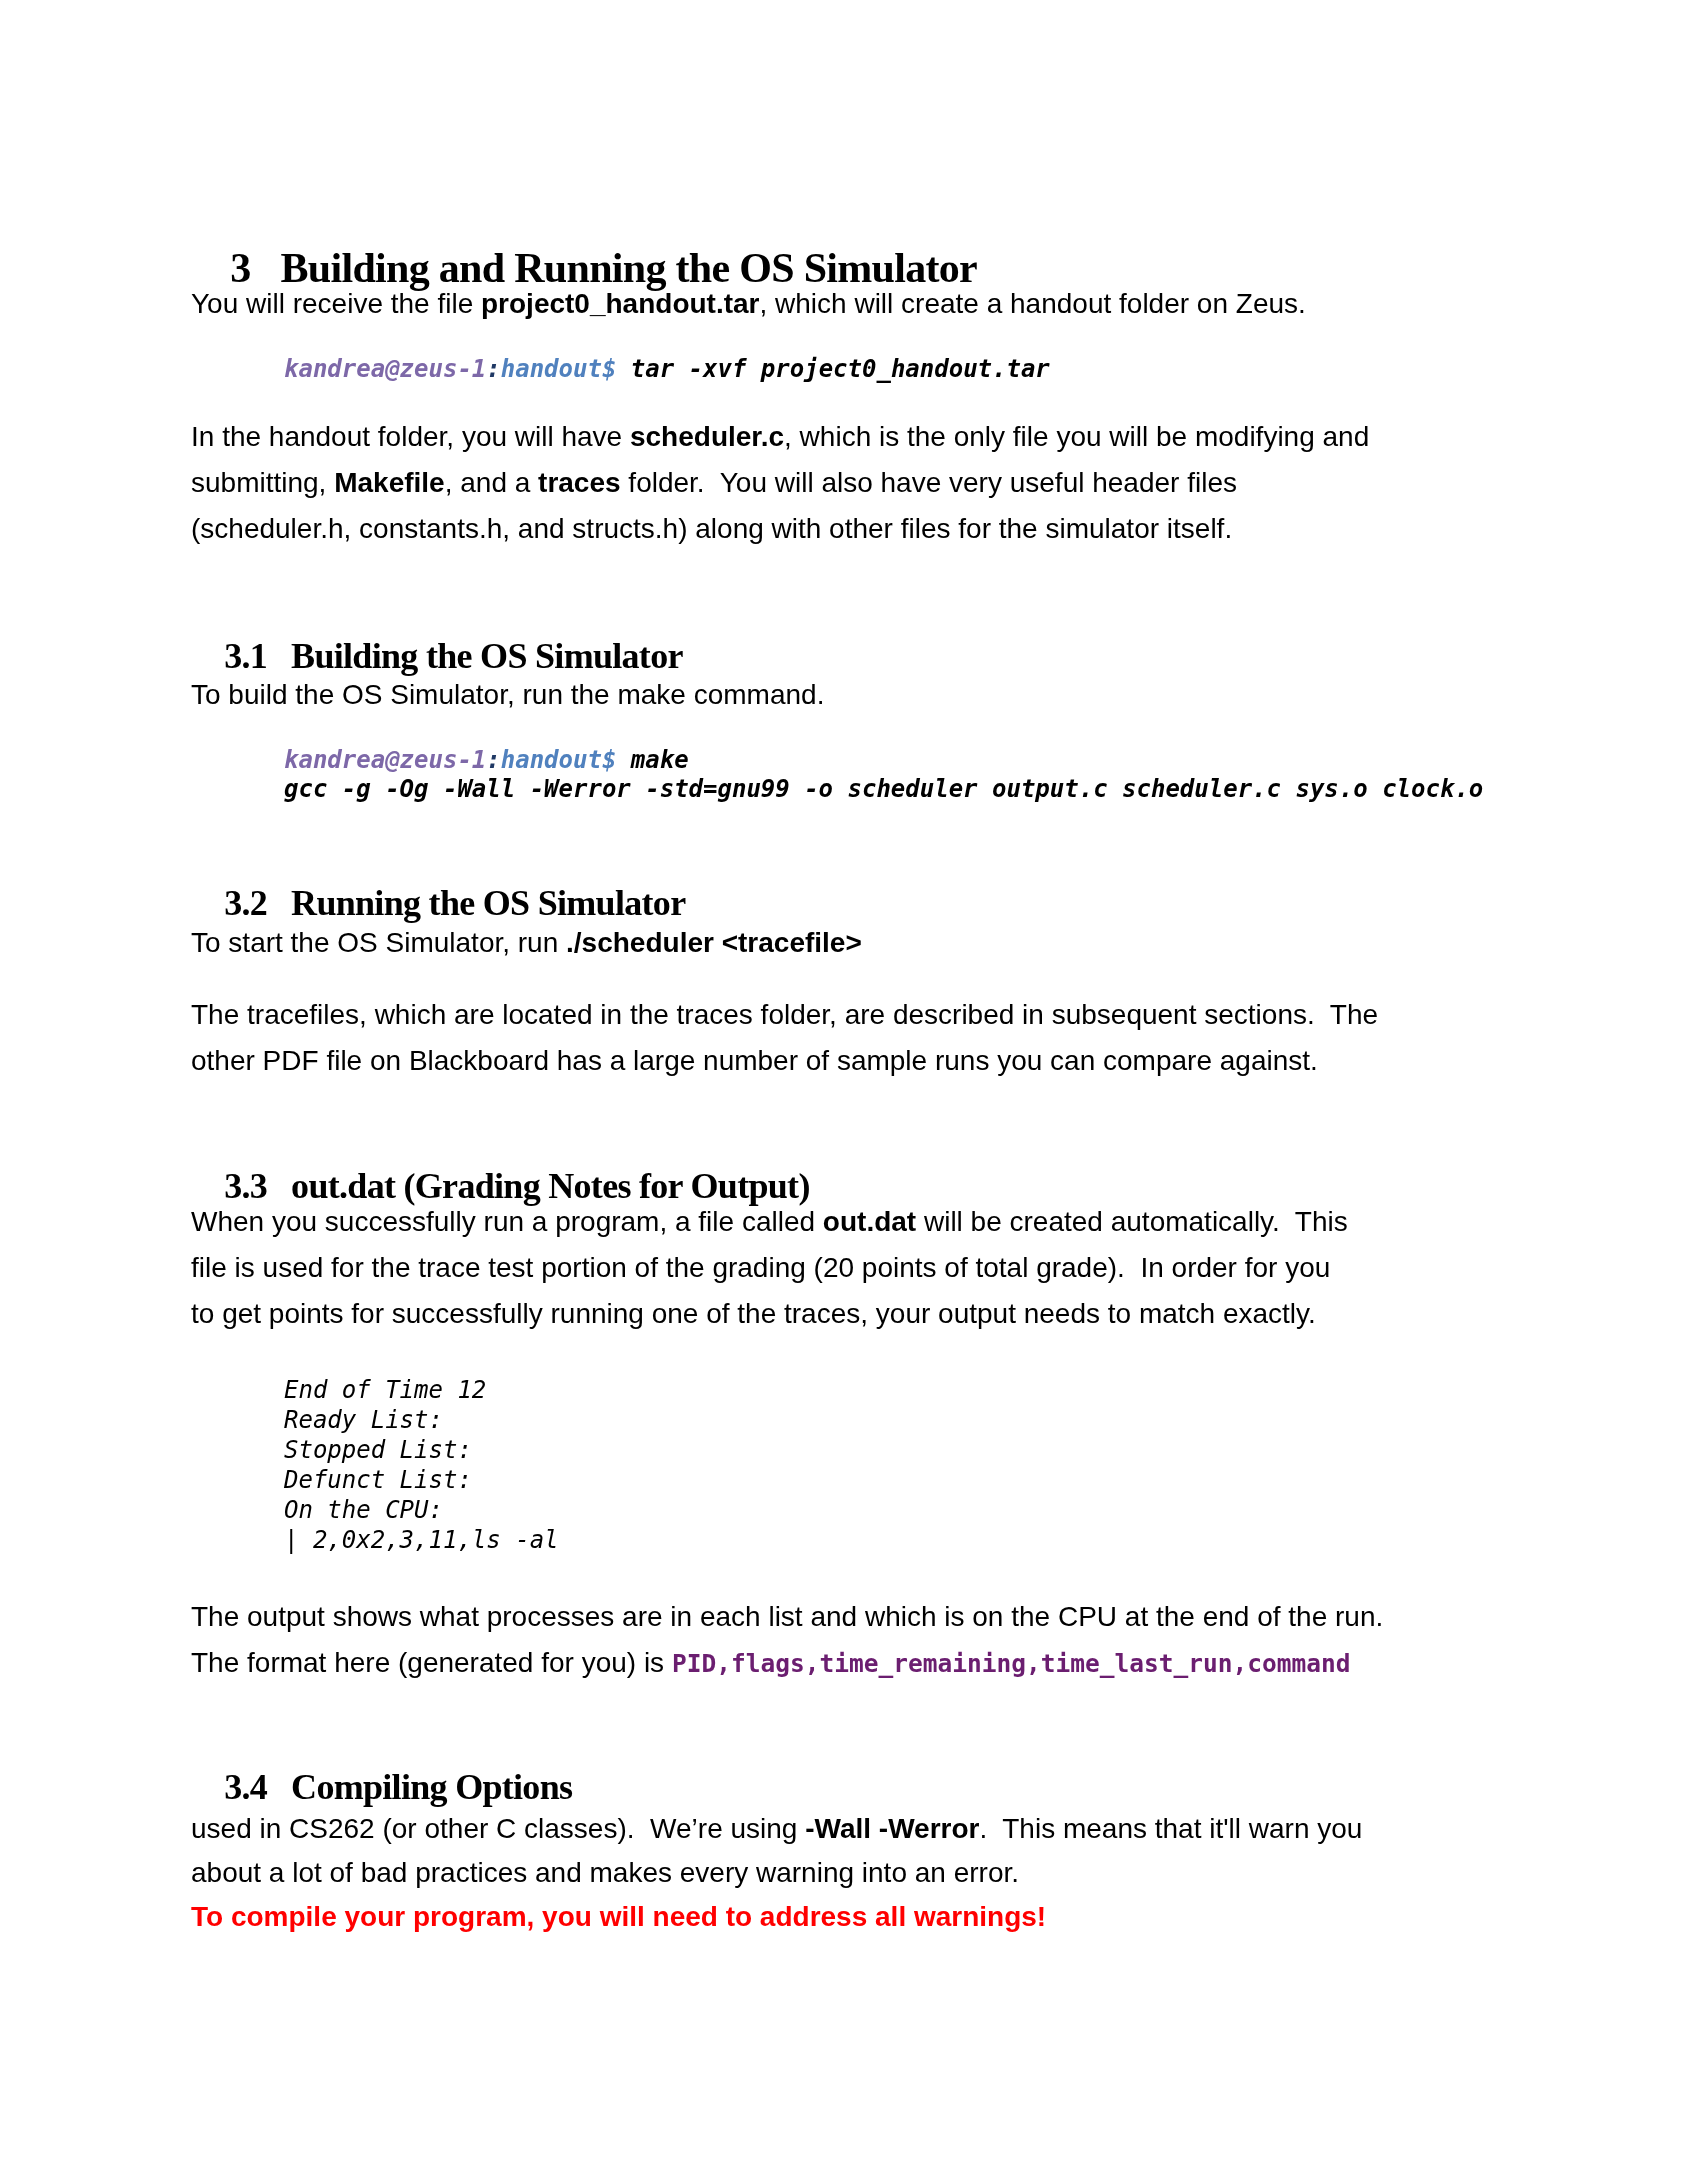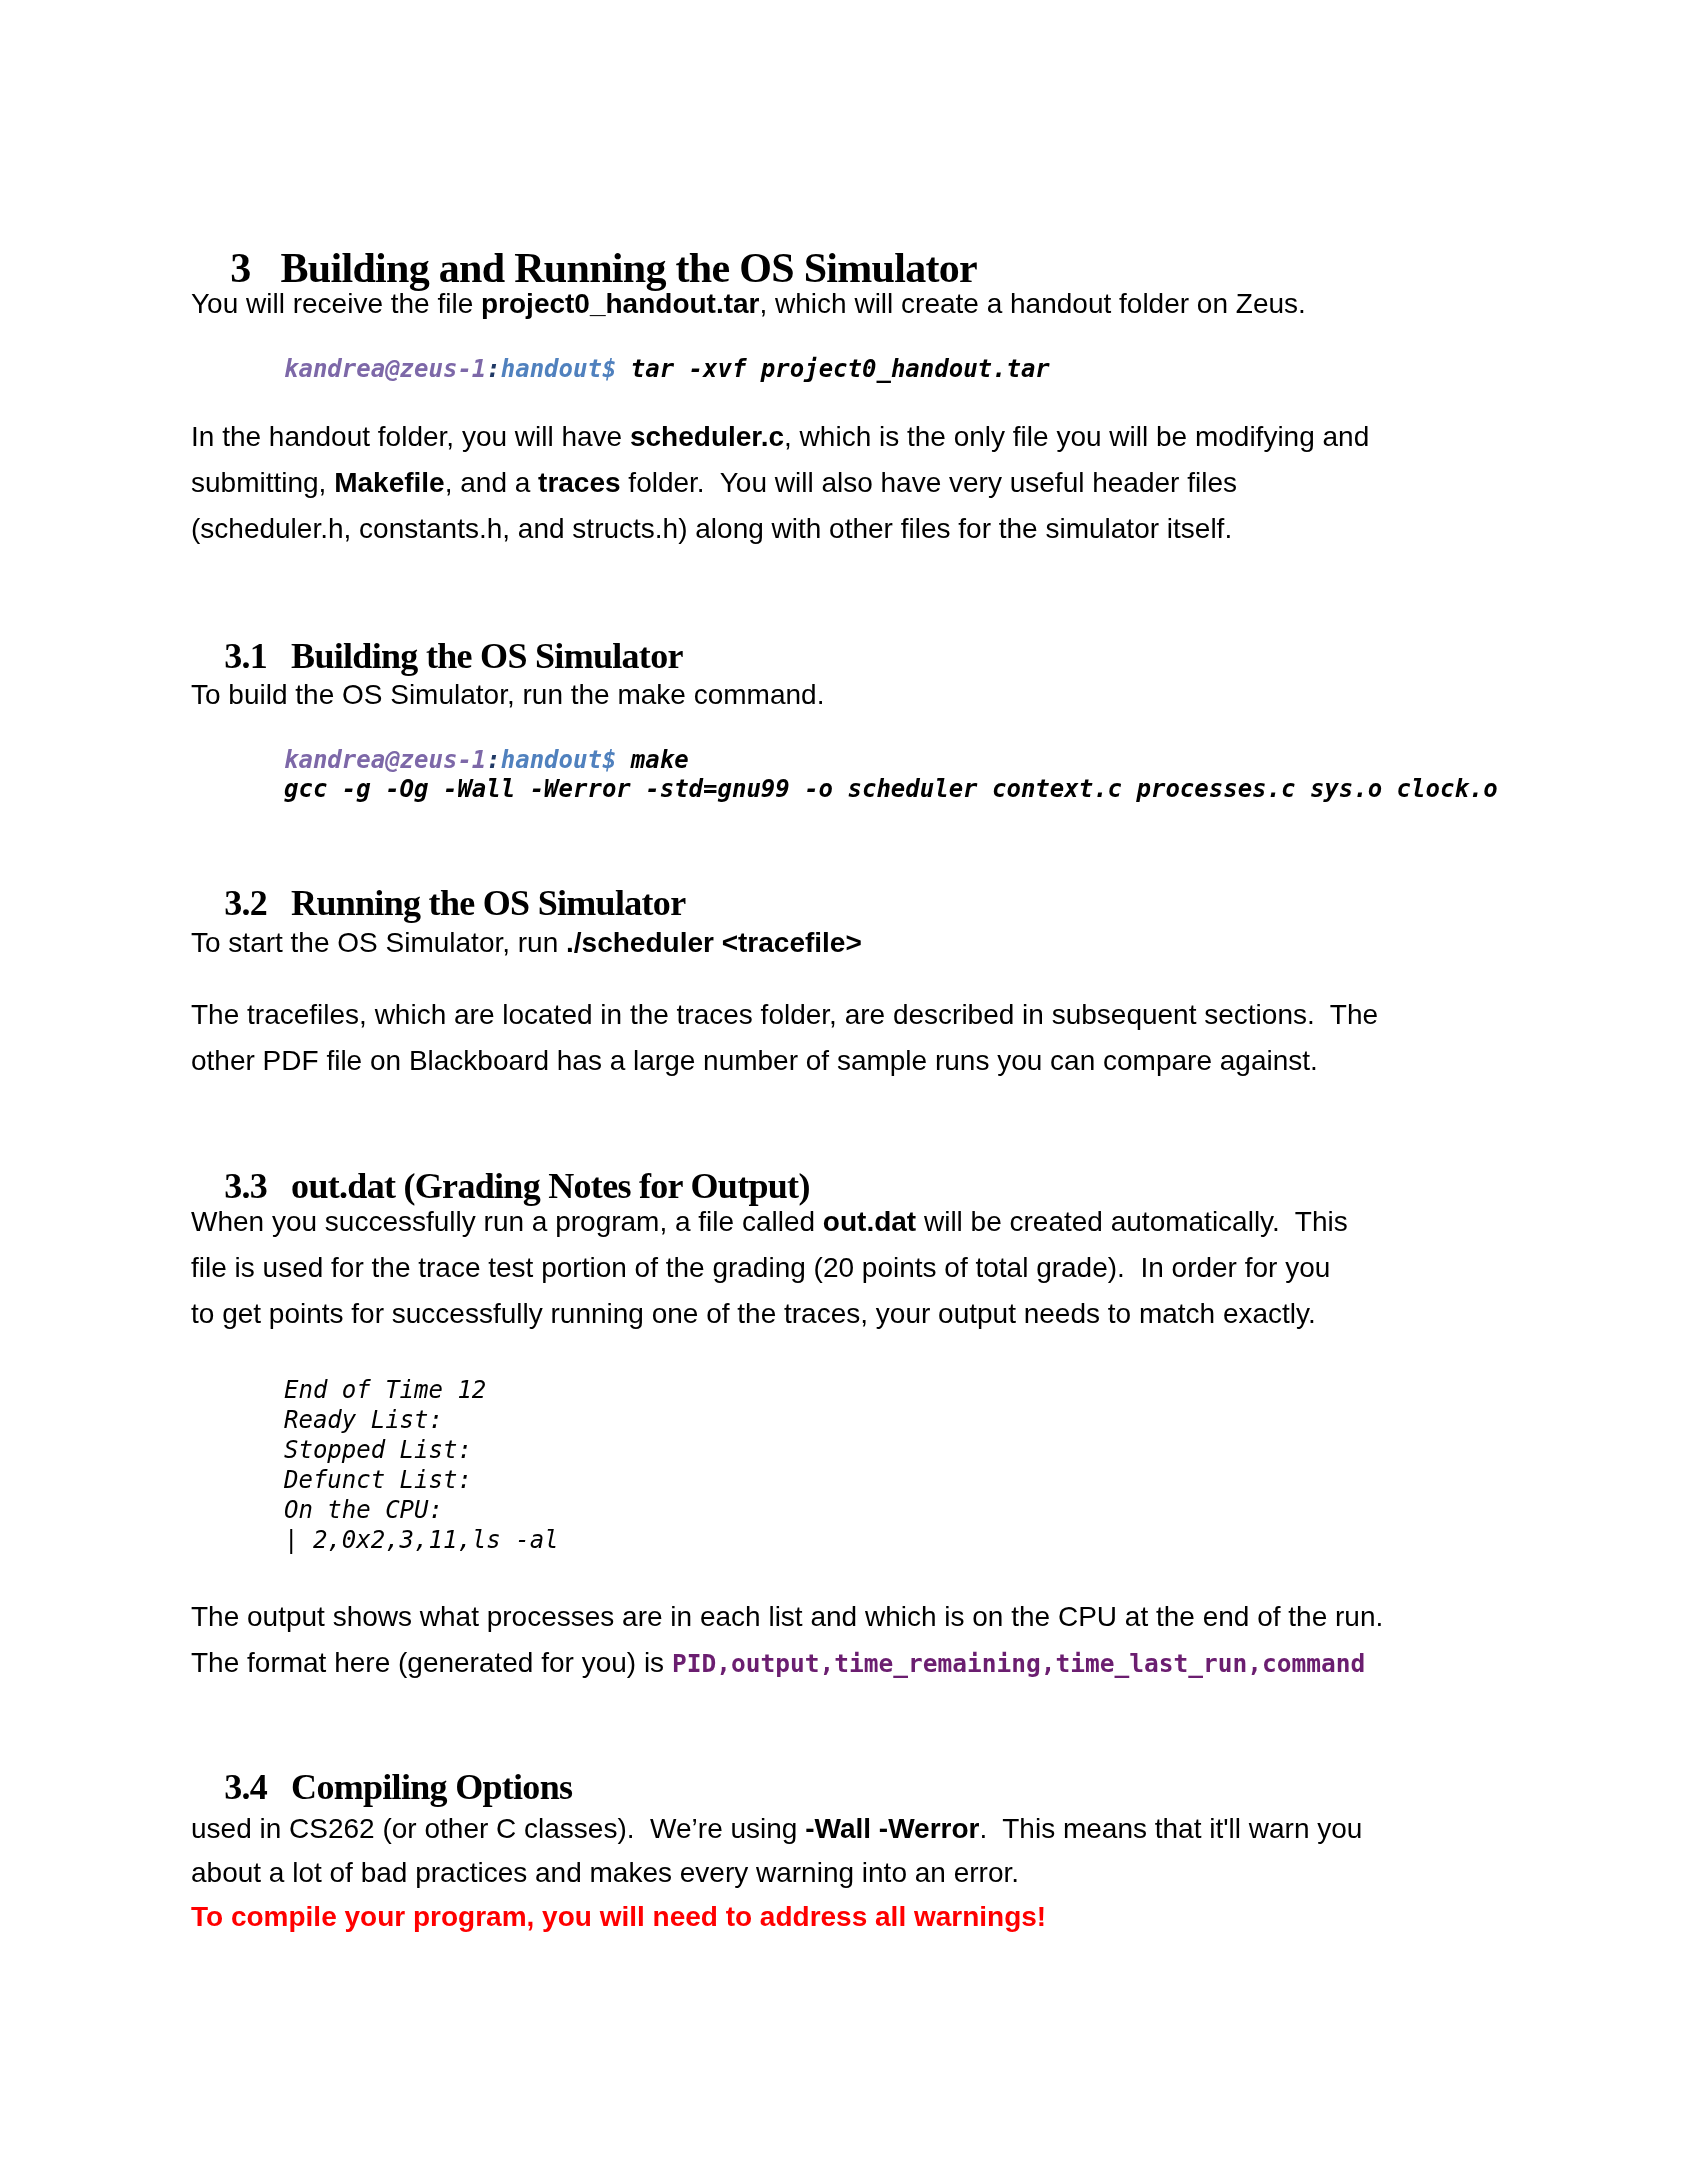--- a/index.html
+++ b/index.html
@@ -93,21 +93,21 @@
   <div class="abs h2" style="left:191px; top:593px;">
     <span class="h-num">3.1</span><span>Building the OS Simulator</span>
   </div>
 
   <div class="abs" style="left:191px; top:672px;">
     <div class="body-line">To build the OS Simulator, run the make command.</div>
   </div>
 
   <div class="abs" style="left:284px; top:746px;">
     <div class="code-line"><span class="prompt-user">kandrea@zeus-1</span><span class="prompt-colon">:</span><span class="prompt-path">handout$</span><span> make</span></div>
-    <div class="code-line">gcc -g -Og -Wall -Werror -std=gnu99 -o scheduler context.c processes.c sys.o clock.o</div>
+    <div class="code-line">gcc -g -Og -Wall -Werror -std=gnu99 -o scheduler output.c scheduler.c sys.o clock.o</div>
   </div>
 
   <div class="abs h2" style="left:191px; top:840px;">
     <span class="h-num">3.2</span><span>Running the OS Simulator</span>
   </div>
 
   <div class="abs" style="left:191px; top:920px;">
     <div class="body-line"><span>To start the OS Simulator, run </span><span class="b">./scheduler &lt;tracefile&gt;</span></div>
   </div>
 
@@ -130,21 +130,21 @@
     <div class="code-line">End of Time 12</div>
     <div class="code-line">Ready List:</div>
     <div class="code-line">Stopped List:</div>
     <div class="code-line">Defunct List:</div>
     <div class="code-line">On the CPU:</div>
     <div class="code-line">| 2,0x2,3,11,ls -al</div>
   </div>
 
   <div class="abs" style="left:191px; top:1594px;">
     <div class="body-line">The output shows what processes are in each list and which is on the CPU at the end of the run.</div>
-    <div class="body-line"><span>The format here (generated for you) is </span><span class="inline-code">PID,output,time_remaining,time_last_run,command</span></div>
+    <div class="body-line"><span>The format here (generated for you) is </span><span class="inline-code">PID,flags,time_remaining,time_last_run,command</span></div>
   </div>
 
   <div class="abs h2" style="left:191px; top:1724px;">
     <span class="h-num">3.4</span><span>Compiling Options</span>
   </div>
 
   <div class="abs tight" style="left:191px; top:1807px;">
     <div class="body-line"><span>used in CS262 (or other C classes).  We’re using </span><span class="b">-Wall -Werror</span><span>.  This means that it'll warn you</span></div>
     <div class="body-line">about a lot of bad practices and makes every warning into an error.</div>
     <div class="body-line warning">To compile your program, you will need to address all warnings!</div>

